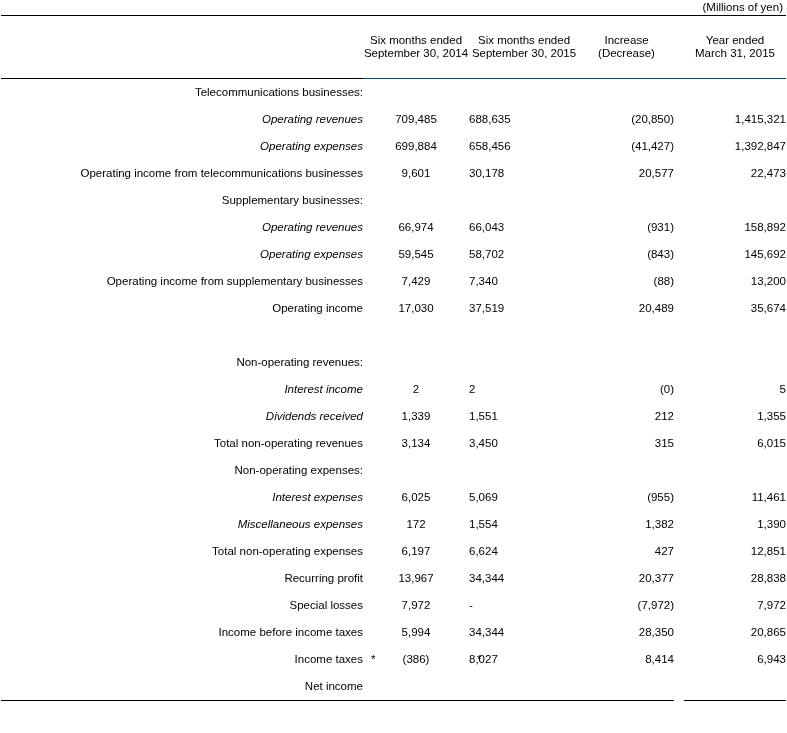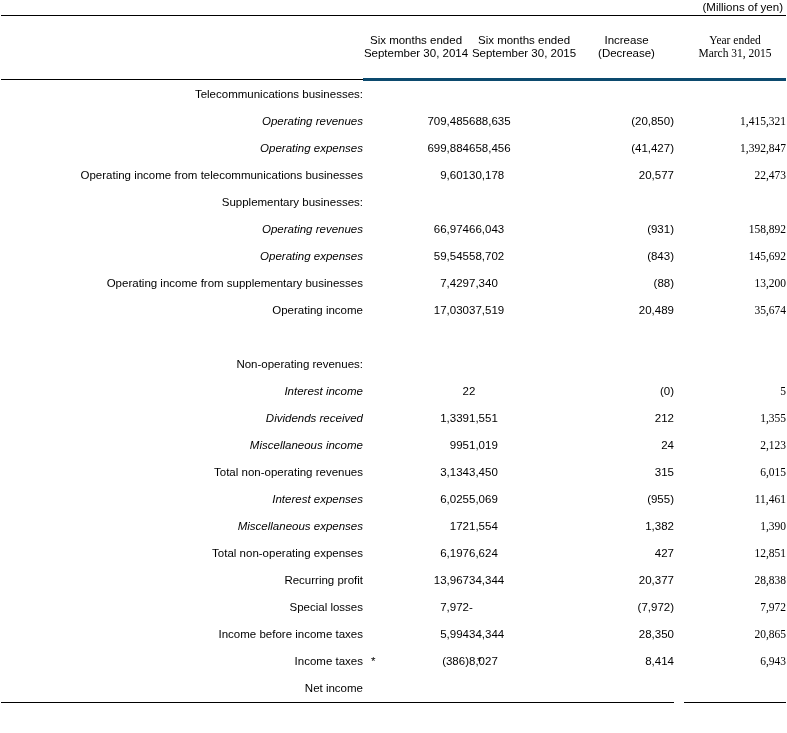--- a/index.html
+++ b/index.html
@@ -50,35 +50,35 @@
     line-height: 13px;
     border: 0;
   }
 
   
   tr.head td {
     height: 62px;
     text-align: center;
     vertical-align: middle;
     border-top: 1px solid #000;
-    border-bottom: 3px solid #0c4a6e;
+    border-bottom: 1px solid #0c4a6e;
   }
   tr.head td.hd-label { border-bottom: 1px solid #000; }
   .hd-line { display: block; white-space: nowrap; }
 
   
   .col-label {
     border-left: 1px solid #000;
     text-align: right;
     padding-left: 5px;
     white-space: nowrap;
   }
   .col-a {
     border-left: 1px solid #000;
-    text-align: right;
+    text-align: center;
     padding-right: 8px;
   }
   .col-b {
     border-left: 2px solid #000;
     border-right: 2px solid #000;
     text-align: left;
     padding-right: 8px;
   }
   .col-c {
     text-align: right;
@@ -88,21 +88,20 @@
   
   .col-gap {
     border: 0;
     padding: 0;
   }
   .col-d {
     border-left: 1px solid #000;
     border-right: 1px solid #000;
     text-align: right;
     padding-right: 8px;
-    font-family: Liberation Serif, serif;
   }
 
   
   .astwrap {
     display: block;
     position: relative;
     padding-right: 0;
   }
   .astwrap .ast {
     position: absolute;
@@ -252,34 +251,34 @@
         </tr>
         <tr>
           <td class="col-label indent-1">Dividends received</td>
           <td class="col-a"><span class="num">1,339</span></td>
           <td class="col-b"><span class="num">1,551</span></td>
           <td class="col-c"><span class="num">212</span></td>
           <td class="col-gap"></td>
           <td class="col-d"><span class="num">1,355</span></td>
         </tr>
         <tr>
-          <td class="col-label indent-1">Miscellaneous income</td>
-          <td class="col-a"><span class="num">995</span></td>
-          <td class="col-b"><span class="num">1,019</span></td>
-          <td class="col-c"><span class="num">24</span></td>
-          <td class="col-gap"></td>
-          <td class="col-d"><span class="num">2,123</span></td>
-        </tr>
-        <tr>
           <td class="col-label indent-2">Total non-operating revenues</td>
           <td class="col-a"><span class="num">3,134</span></td>
           <td class="col-b"><span class="num">3,450</span></td>
           <td class="col-c"><span class="num">315</span></td>
           <td class="col-gap"></td>
           <td class="col-d"><span class="num">6,015</span></td>
+        </tr>
+        <tr>
+          <td class="col-label indent-0">Non-operating expenses:</td>
+          <td class="col-a"><span class="num"></span></td>
+          <td class="col-b"><span class="num"></span></td>
+          <td class="col-c"><span class="num"></span></td>
+          <td class="col-gap"></td>
+          <td class="col-d"><span class="num"></span></td>
         </tr>
         <tr>
           <td class="col-label indent-1">Interest expenses</td>
           <td class="col-a"><span class="num">6,025</span></td>
           <td class="col-b"><span class="num">5,069</span></td>
           <td class="col-c"><span class="num">(955)</span></td>
           <td class="col-gap"></td>
           <td class="col-d"><span class="num">11,461</span></td>
         </tr>
         <tr>

